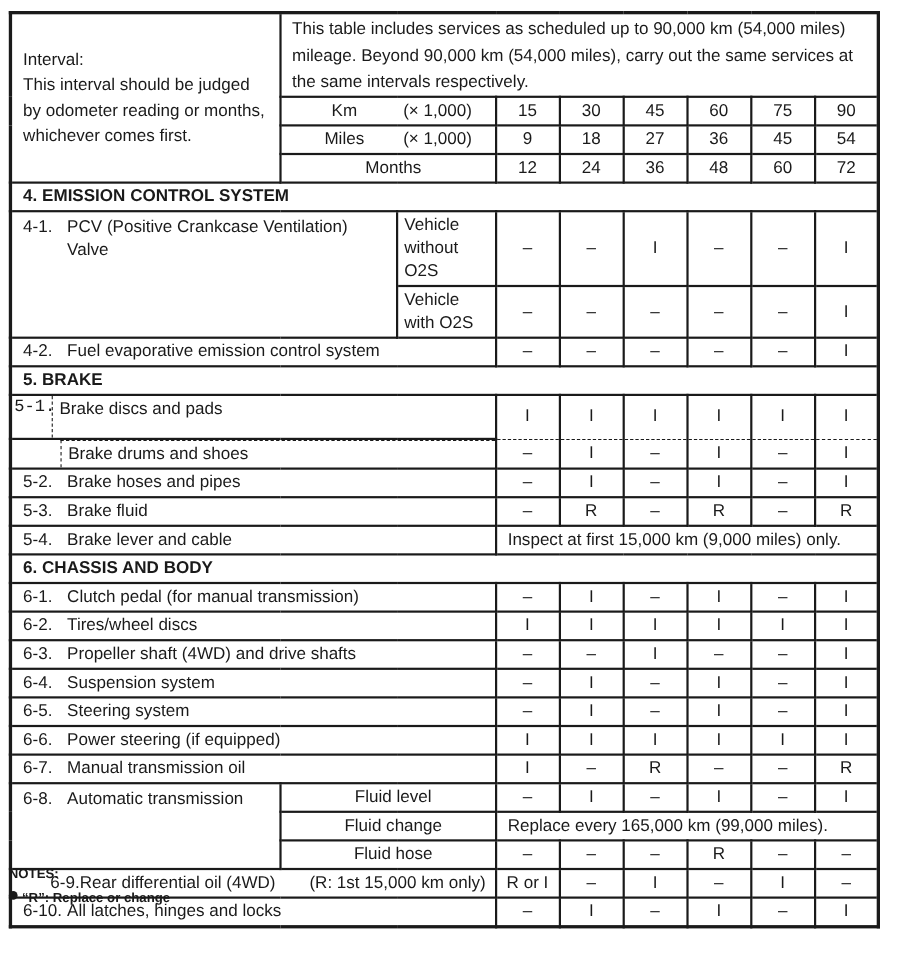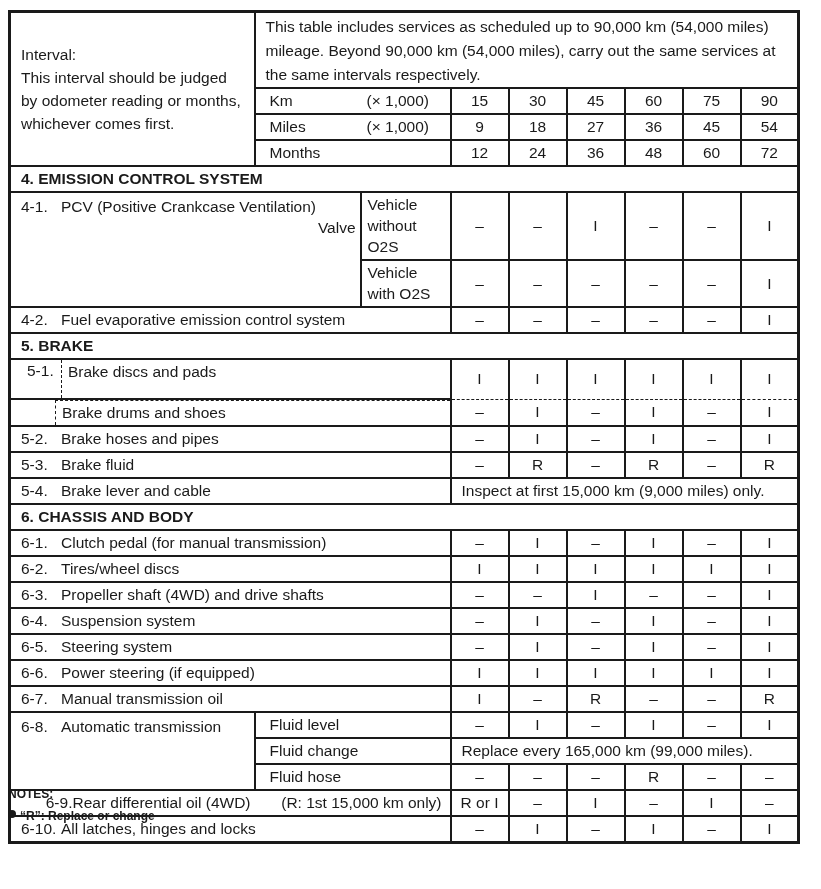--- a/index.html
+++ b/index.html
@@ -20,33 +20,33 @@
     border: 2px solid #1a1a1a;
     padding: 1px 4px 2px 6px;
     vertical-align: middle;
     white-space: nowrap;
     overflow: hidden;
   }
   .sched td.v { text-align: center; padding-left: 0; padding-right: 0; }
   .sched td.wrap { white-space: normal; }
   .sched td.interval { white-space: normal; line-height: 23px; padding: 4px 6px 4px 10px; border-right-width: 2px; }
   .sched td.intro { white-space: normal; line-height: 24px; padding: 2px 6px 0 10px; }
-  .sched td.hdr-label { padding-left: 14px; }
+  .sched td.hdr-label { padding-left: 14px; text-align: center; }
   .sched td.mult { text-align: left; padding-right: 10px; border-left: none; }
   .sched td.hdr-label.nol { border-right: none; }
   .sched td.section { font-weight: bold; padding-left: 10px; }
   .sched td.item { padding-left: 10px; }
   .num { display: inline-block; width: 40px; }
   .sched td.span-note { text-align: left; padding-left: 10px; }
   .dash-bot { border-bottom: 1.5px dashed #1a1a1a !important; }
   .nob-t { border-top: none !important; }
   .nob-r { border-right: none !important; text-align: right; }
   .nob-l { border-left: none !important; }
   .top-align { vertical-align: top !important; padding-top: 3px !important; }
-  .indent-line { display: block; padding-left: 40px; text-align: right; }
+  .indent-line { display: block; padding-left: 40px; }
 
   .notes {
     position: absolute; left: 8px; top: 784px;
     font-family: "Liberation Sans", sans-serif;
     font-weight: bold; font-size: 12px; line-height: 21.5px;
   }
   .notes .bullet-icon {
     display: inline-block; width: 8px; height: 8px; border-radius: 50%;
     background: #1a1a1a; margin-right: 4px; vertical-align: 2px;
   }
@@ -141,21 +141,21 @@
     <td class="v">–</td>
     <td class="v">I</td>
   </tr>
 
   <tr>
     <td class="section" colspan="9">5. BRAKE</td>
   </tr>
   <tr>
     <td class="item" colspan="3" style="padding:0;">
       <div style="display:flex;">
-        <span class="num" style="margin-left:16px;width:34px;">5-1.</span>
+        <span class="num" style="margin-left:2px;width:34px;font-family:Liberation Mono, monospace;">5-1.</span>
         <span style="border-left:1.5px dashed #1a1a1a;padding-left:6px;padding-top:1px;padding-bottom:16px;">Brake discs and pads</span>
       </div>
     </td>
     <td class="v dash-bot">I</td>
     <td class="v dash-bot">I</td>
     <td class="v dash-bot">I</td>
     <td class="v dash-bot">I</td>
     <td class="v dash-bot">I</td>
     <td class="v dash-bot">I</td>
   </tr>

